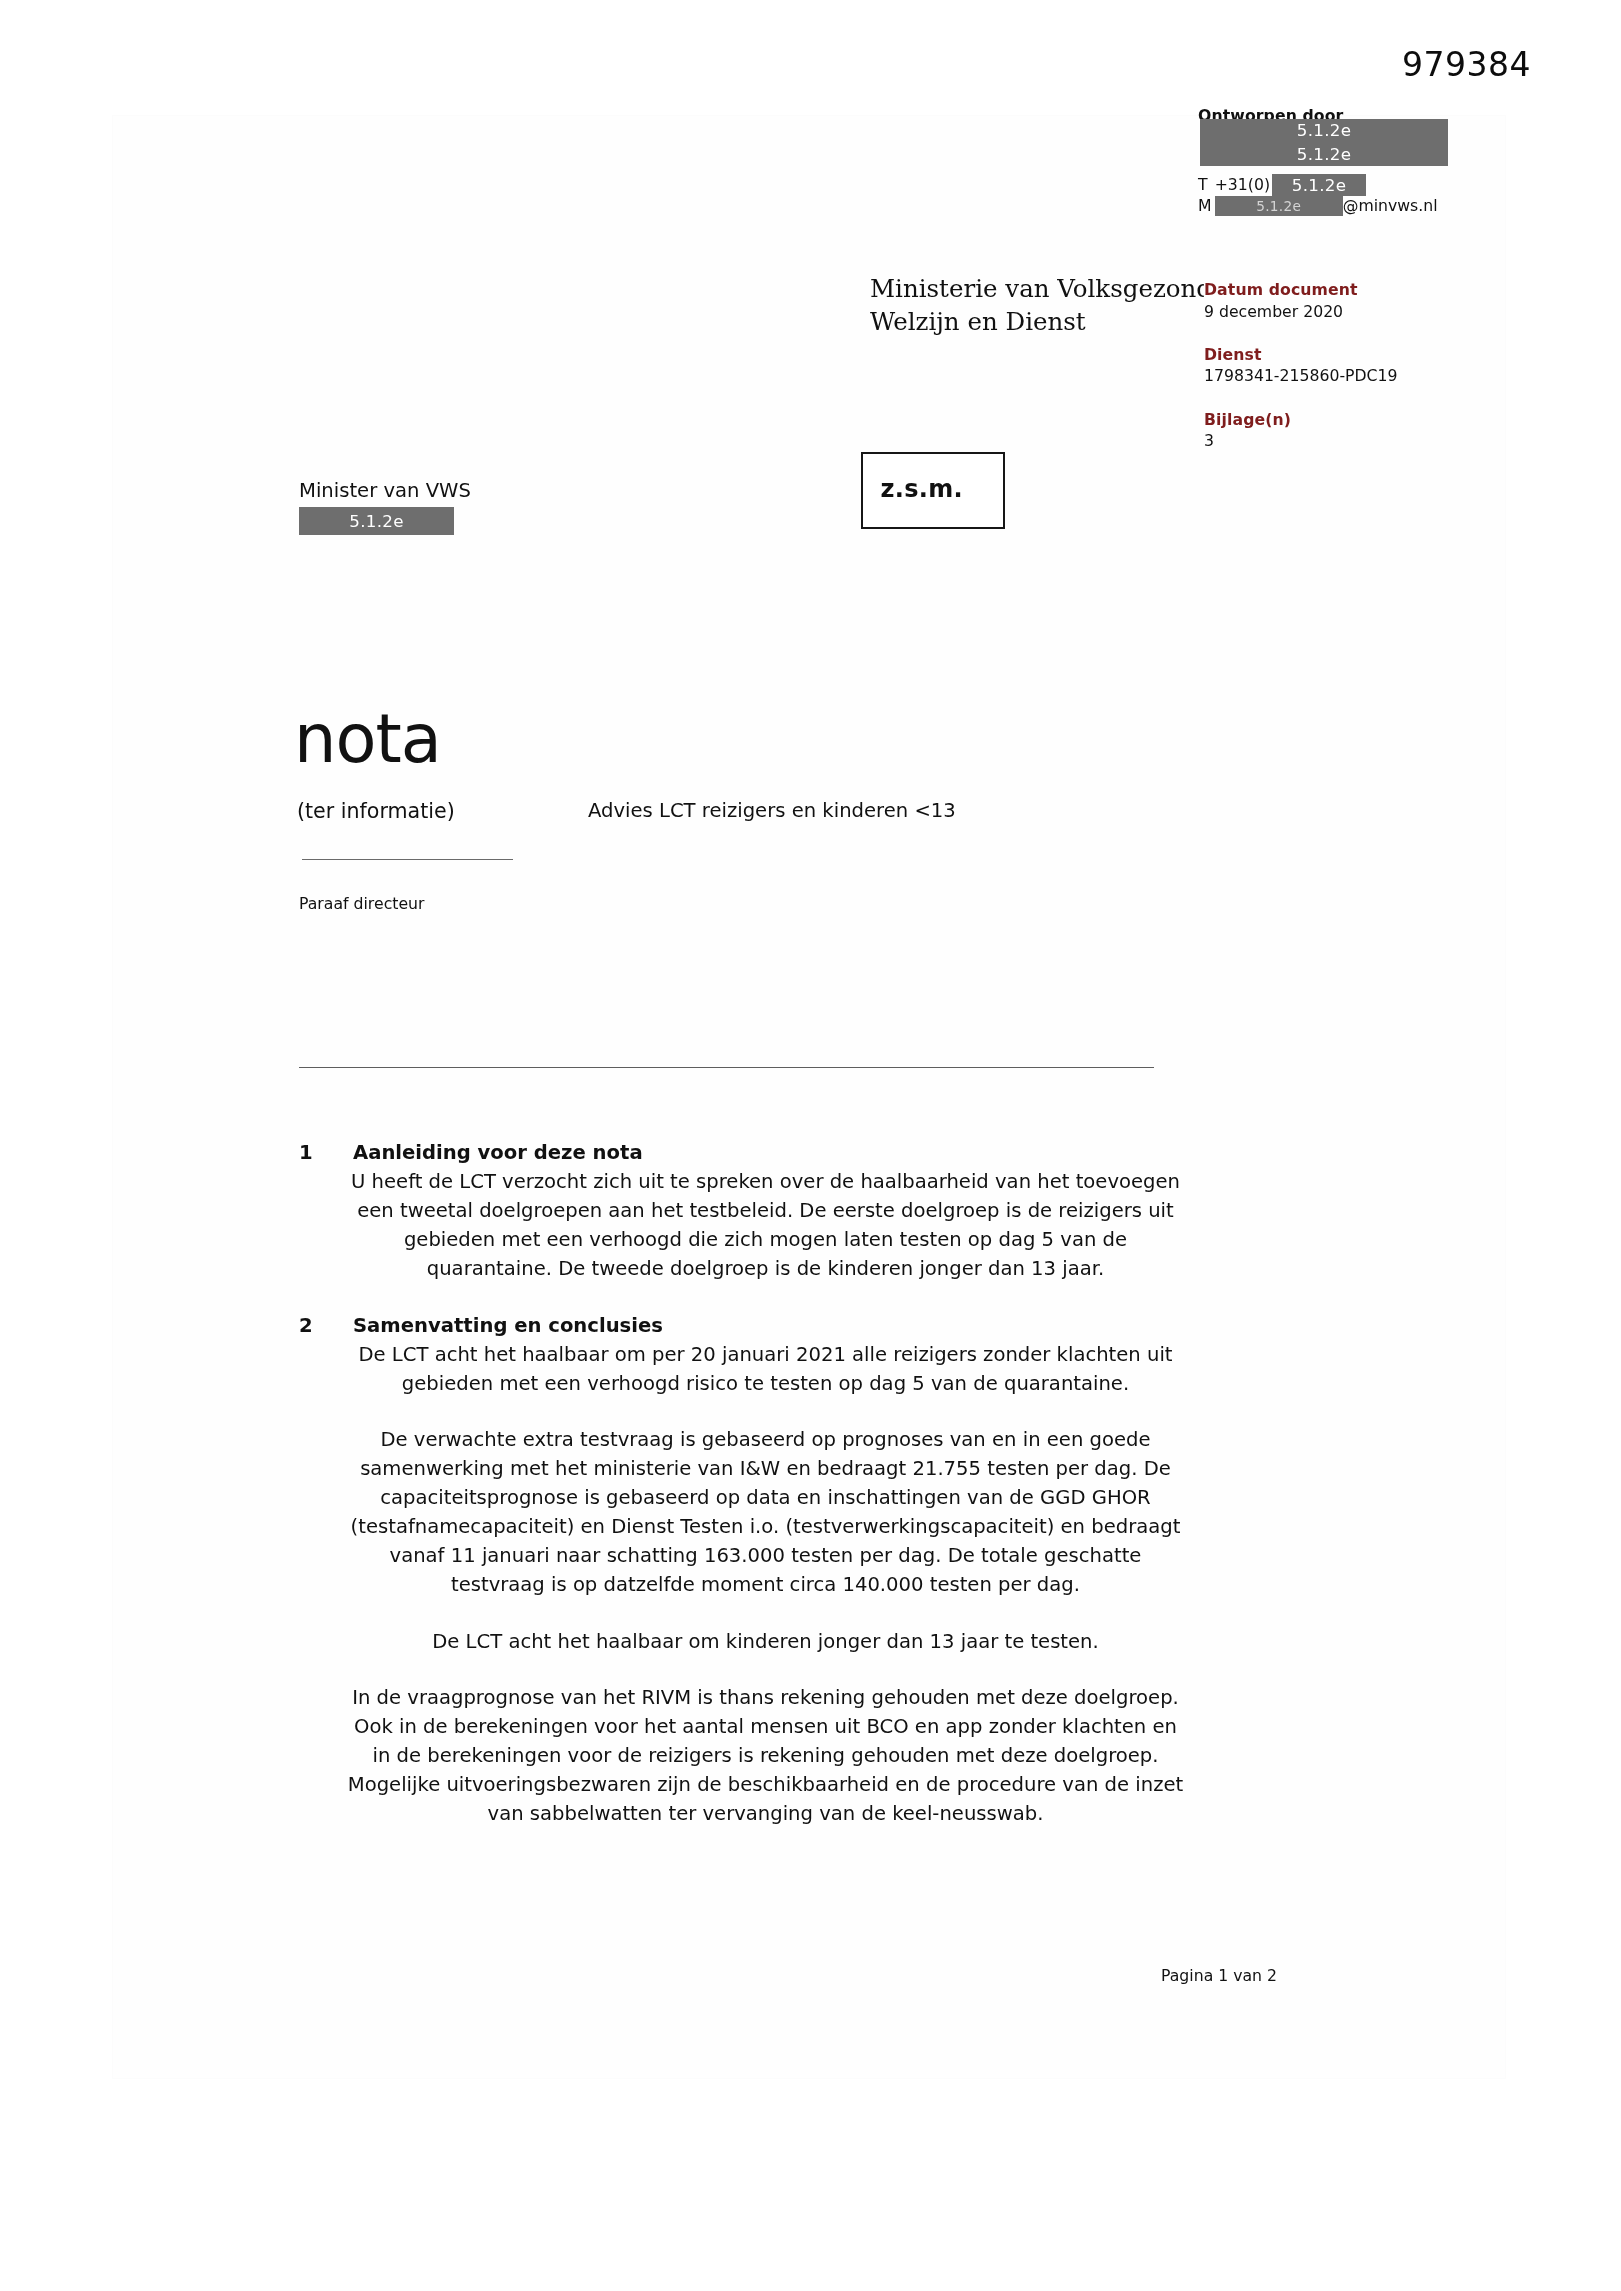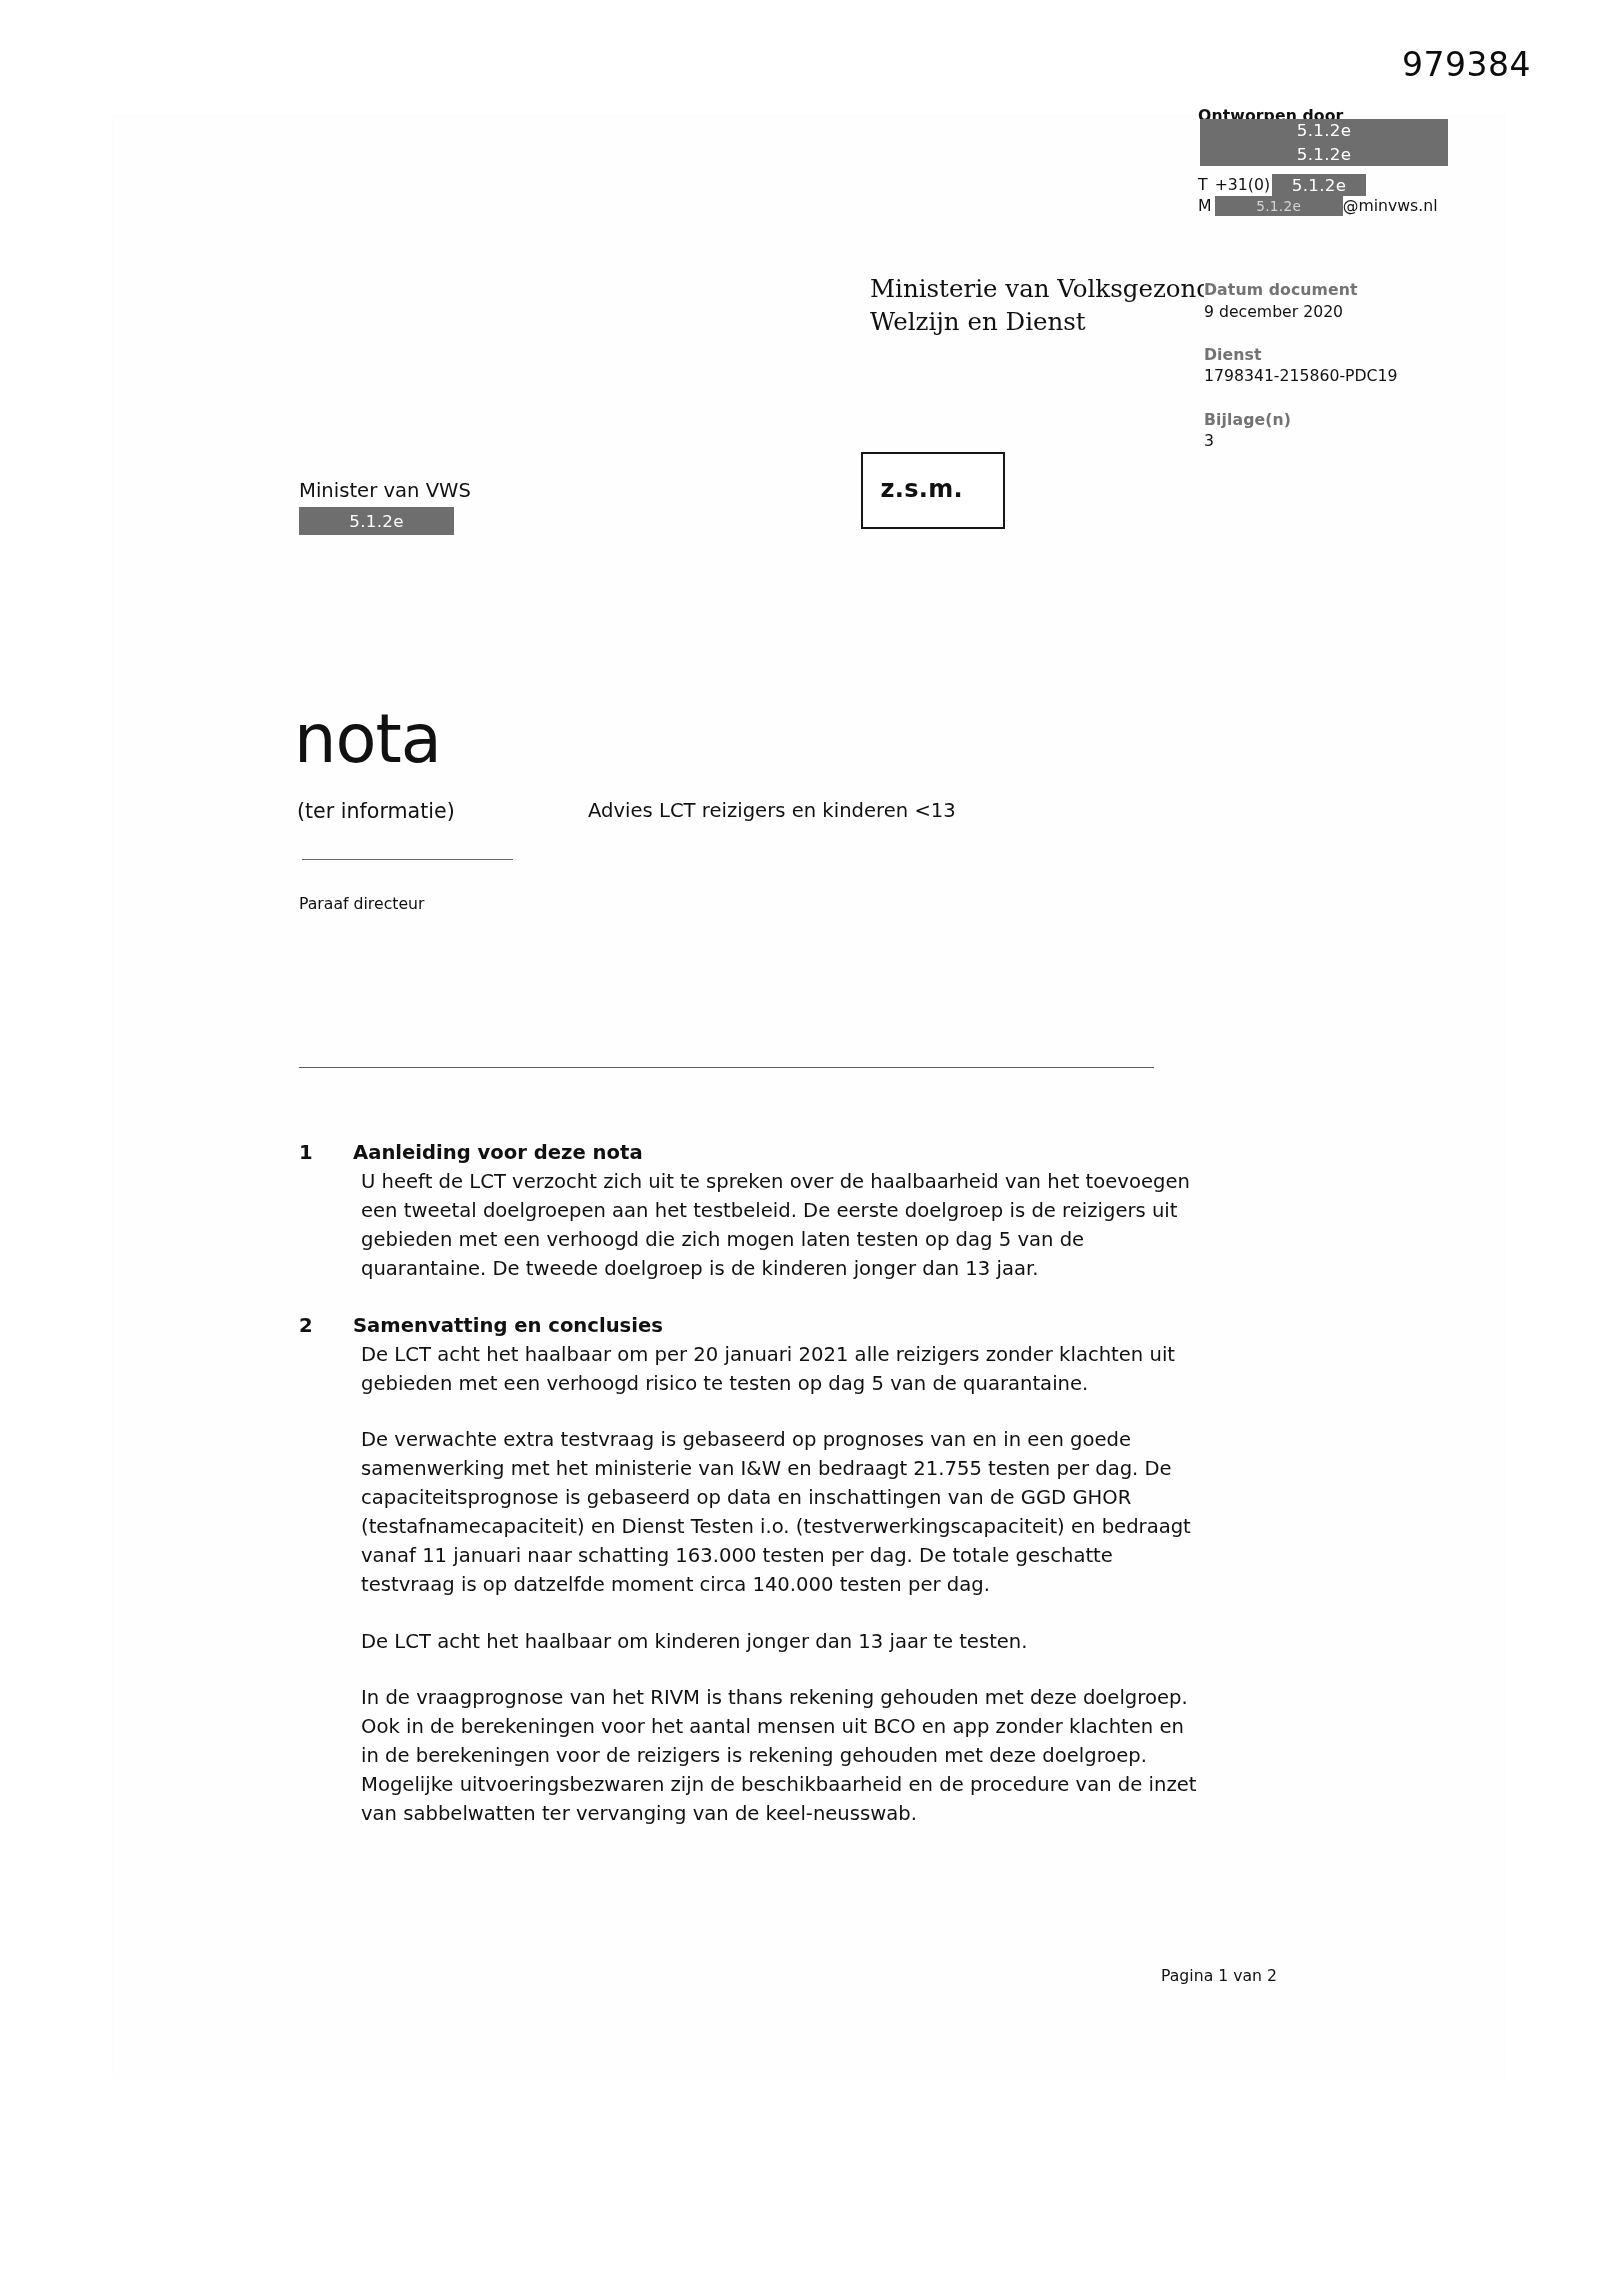--- a/index.html
+++ b/index.html
@@ -135,21 +135,21 @@
     position: absolute;
     left: 1204px;
     top: 279px;
     width: 284px;
     background: #fefefe;
   }
   .meta-group { margin-bottom: 21.6px; }
   .meta-label {
     font-size: 15.7px;
     font-weight: bold;
-    color: #737373;
+    color: #7f1d1d;
     line-height: 21.6px;
     letter-spacing: 0.1px;
   }
   .meta-value {
     font-size: 15.7px;
     color: #111;
     line-height: 21.6px;
   }
 
   
@@ -259,21 +259,22 @@
     font-weight: bold;
     color: #111;
   }
   .section-title {
     font-size: 19.6px;
     font-weight: bold;
     color: #111;
     line-height: 28px;
   }
   .section-body {
-    margin-left: 62px;
+    margin-left: 45px;
+    text-align: center;
   }
   .para {
     font-size: 19.6px;
     line-height: 29px;
     color: #111;
     margin: 0 0 27.4px 0;
     max-width: 843px;
   }
   .para:last-child { margin-bottom: 0; }
 

